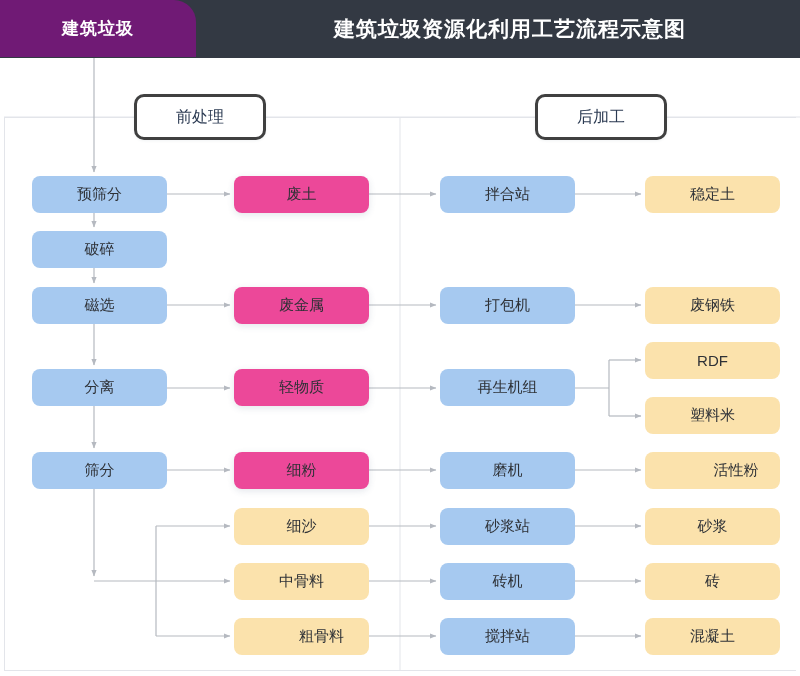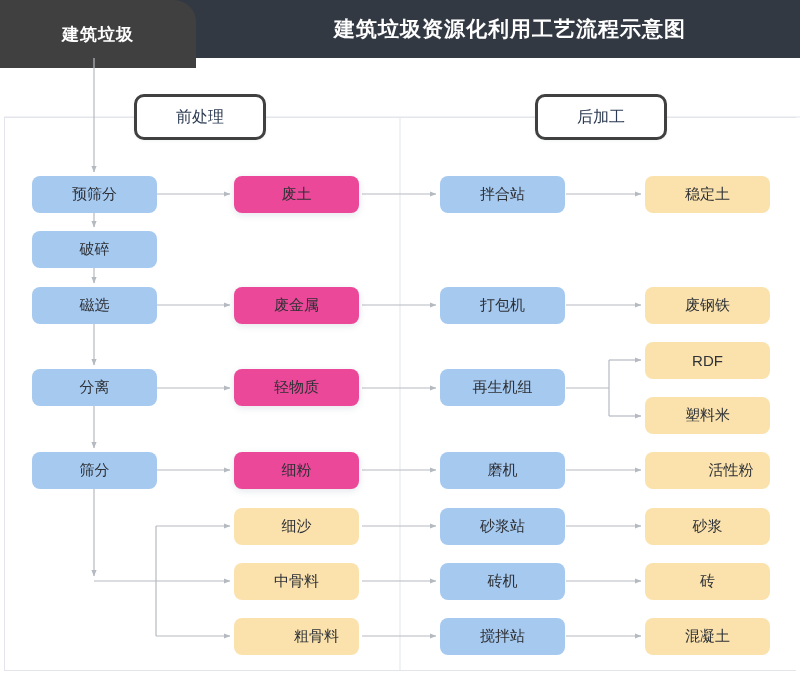--- a/index.html
+++ b/index.html
@@ -33,22 +33,22 @@
     display: flex; align-items: center; justify-content: center;
     color: #ffffff;
     font-size: 21px;
     font-weight: bold;
     letter-spacing: 1px;
     white-space: nowrap;
   }
   .header-tab {
     position: absolute;
     left: 0; top: 0;
-    width: 196px; height: 68px;
-    background: #404040;
+    width: 196px; height: 57px;
+    background: #701a75;
     border-top-right-radius: 22px;
     border-bottom-right-radius: 0;
     display: flex; align-items: center; justify-content: center;
     color: #ffffff;
     font-size: 17px;
     font-weight: bold;
     letter-spacing: 1px;
     white-space: nowrap;
   }
 
@@ -82,21 +82,21 @@
     font-size: 16px;
     white-space: nowrap;
     box-shadow: 0 1px 3px rgba(40,60,90,0.06);
   }
   #chip-pre  { left: 134px; top: 94px; width: 132px; }
   #chip-post { left: 535px; top: 94px; width: 132px; }
 
   
   .node {
     position: absolute;
-    width: 125px; height: 37px;
+    width: 135px; height: 37px;
     border-radius: 8px;
     display: flex; align-items: center; justify-content: center;
     font-size: 15px;
     color: #2e3136;
     white-space: nowrap;
   }
   .node.blue   { background: #A6C9F0; }
   .node.white  { background: #ec4899; box-shadow: 0 2px 7px rgba(60,80,110,0.14); }
   .node.yellow { background: #FBE2AC; }
 </style>

